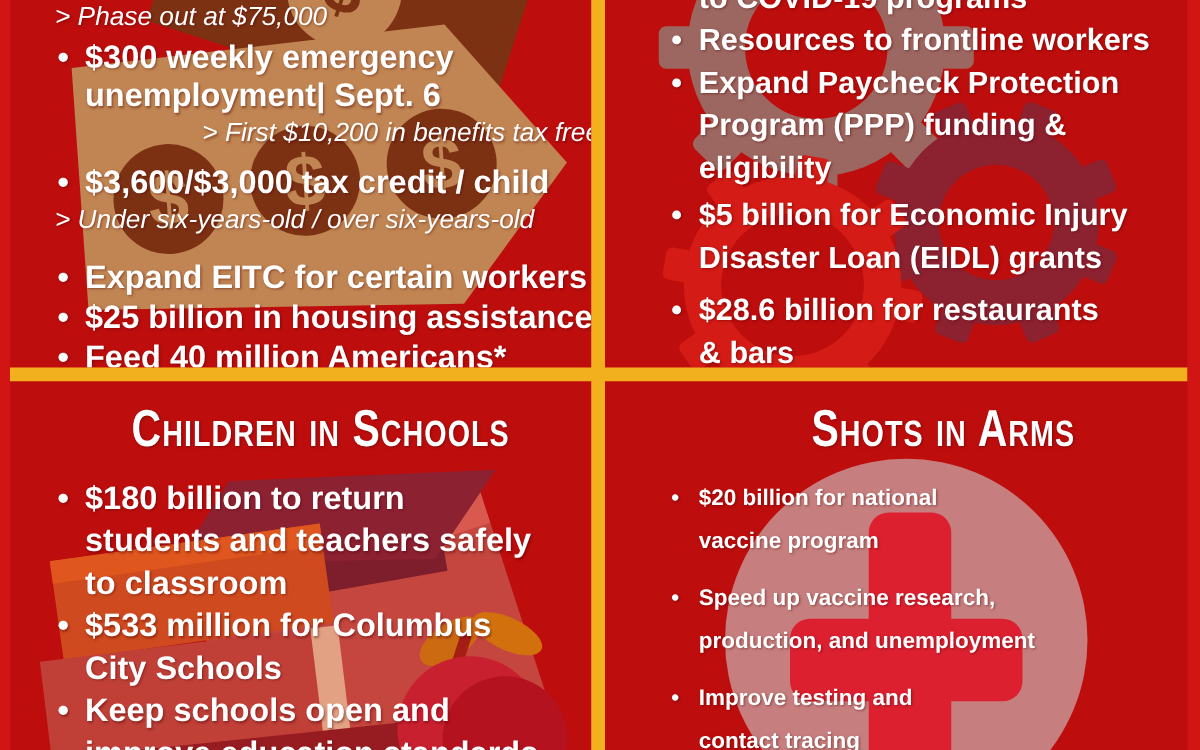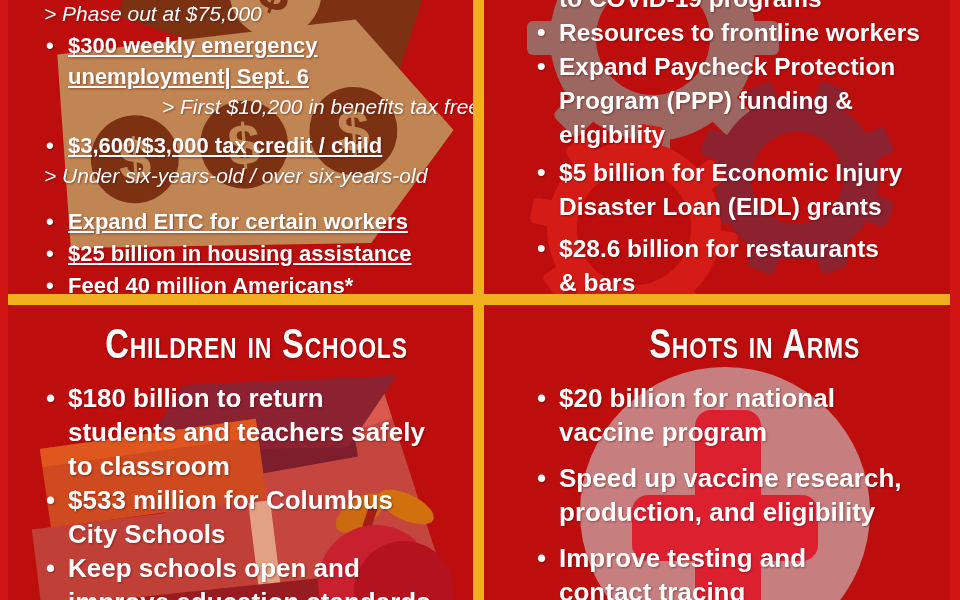--- a/index.html
+++ b/index.html
@@ -31,42 +31,42 @@
     position:relative;color:#fff;white-space:pre-line;
     text-shadow:1px 1px 2px rgba(80,0,0,.45);
   }
   li.bullet{padding-left:24px;font-weight:700;}
   li.bullet::before{content:"\2022";position:absolute;left:2px;top:0;}
   li.cont{padding-left:24px;font-weight:700;}
   li.note{padding-left:0;font-style:italic;font-weight:400;}
 
   
   #q-tl .panel-text{left:36px;top:0;width:436px;}
-  #q-tl li.bullet{font-size:22px;line-height:31px;margin-bottom:1px;text-decoration:underline;}
+  #q-tl li.bullet{font-size:26px;line-height:31px;margin-bottom:1px;}
   #q-tl li.note{font-size:21px;line-height:28px;margin-bottom:2px;}
   #q-tl li.gap-a{margin-bottom:9px;text-align:right;}
   #q-tl li.gap-b{margin-bottom:16px;}
 
   
   #q-tr .panel-text{left:51px;top:0;width:412px;margin-top:-18px;}
   #q-tr li{font-size:24.5px;line-height:34px;margin-bottom:0;}
   #q-tr li.gap-a{margin-bottom:4px;}
   #q-tr li.gap-b{margin-bottom:8px;}
 
   
   .panel-title{
     position:absolute;top:18px;left:0;right:0;z-index:5;text-align:center;
     color:#fff;font-weight:700;font-variant:small-caps;font-size:40px;line-height:40px;
     letter-spacing:1px;text-shadow:1px 1px 2px rgba(80,0,0,.5);padding-left:32px;
   }
   .panel-title span{display:inline-block;transform:scale(.82,1.04);transform-origin:center;}
   #q-bl .panel-text{left:36px;top:76px;width:430px;}
   #q-bl li{font-size:26px;line-height:34px;margin-bottom:0;}
   #q-br .panel-text{left:51px;top:76px;width:412px;}
-  #q-br li{font-size:26px;line-height:34px;margin-bottom:12px;}
+  #q-br li{font-size:18px;line-height:34px;margin-bottom:12px;}
 
   .dollar{font-weight:700;font-family:"Liberation Sans",sans-serif;text-anchor:middle;}
 </style>
 </head>
 <body>
 
 <div class="quadrant" id="q-tl">
   <svg class="art" width="465" height="294" viewBox="0 0 465 294">
     <g transform="rotate(18 250 20)">
       <rect x="115" y="-95" width="285" height="155" rx="4" fill="var(--money_brown)"></rect>
@@ -210,21 +210,21 @@
       <rect x="148" y="190" width="186" height="66" rx="16"></rect>
     </g>
   </svg>
   <div class="panel-title">
     <span>Shots in Arms</span>
   </div>
   <ul class="panel-text">
     <li class="bullet">$20 billion for national
 vaccine program</li>
     <li class="bullet">Speed up vaccine research,
-production, and eligibility</li>
+production, and unemployment</li>
     <li class="bullet">Improve testing and
 contact tracing</li>
   </ul>
 </div>
 
 <div class="divider-h"></div>
 <div class="divider-v"></div>
 <div class="frame" id="frame-left"></div>
 <div class="frame" id="frame-right"></div>
 

